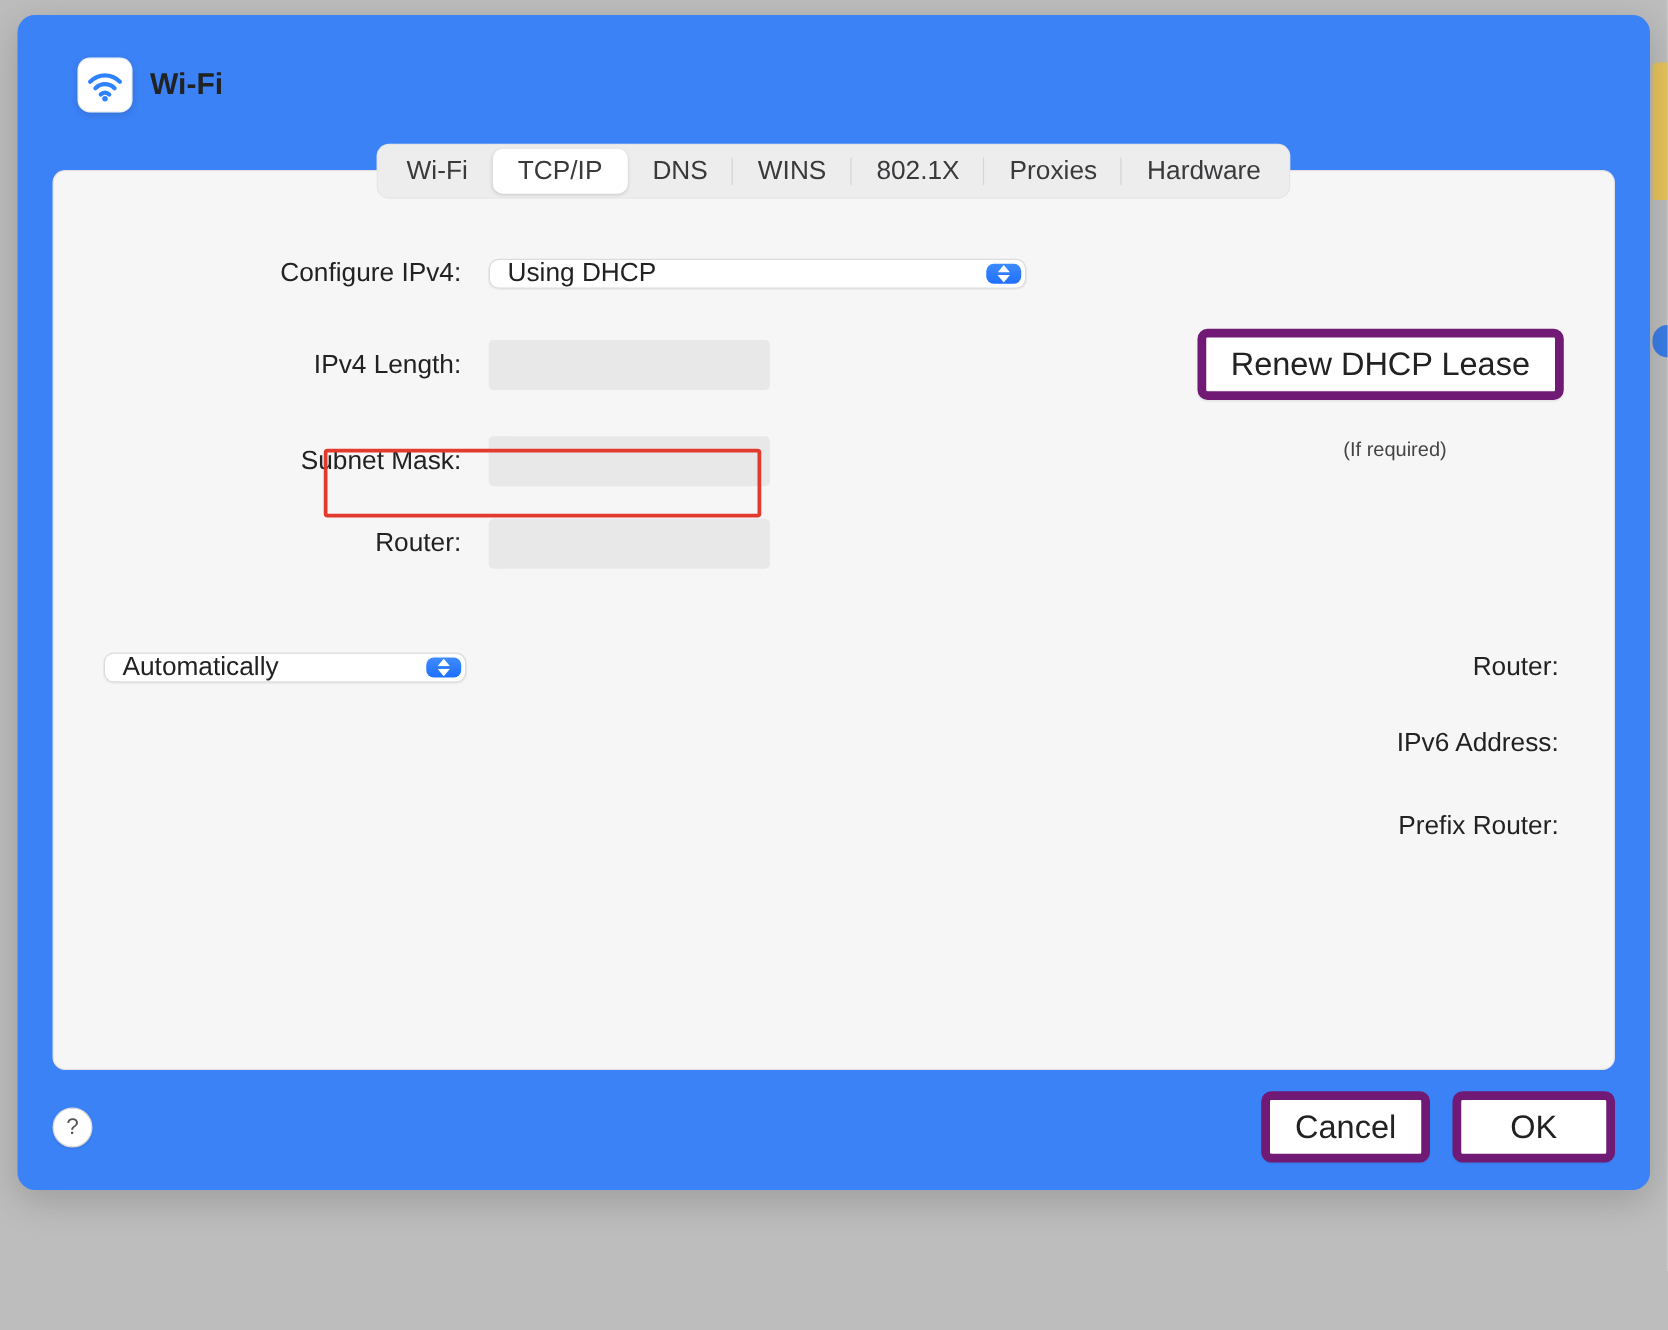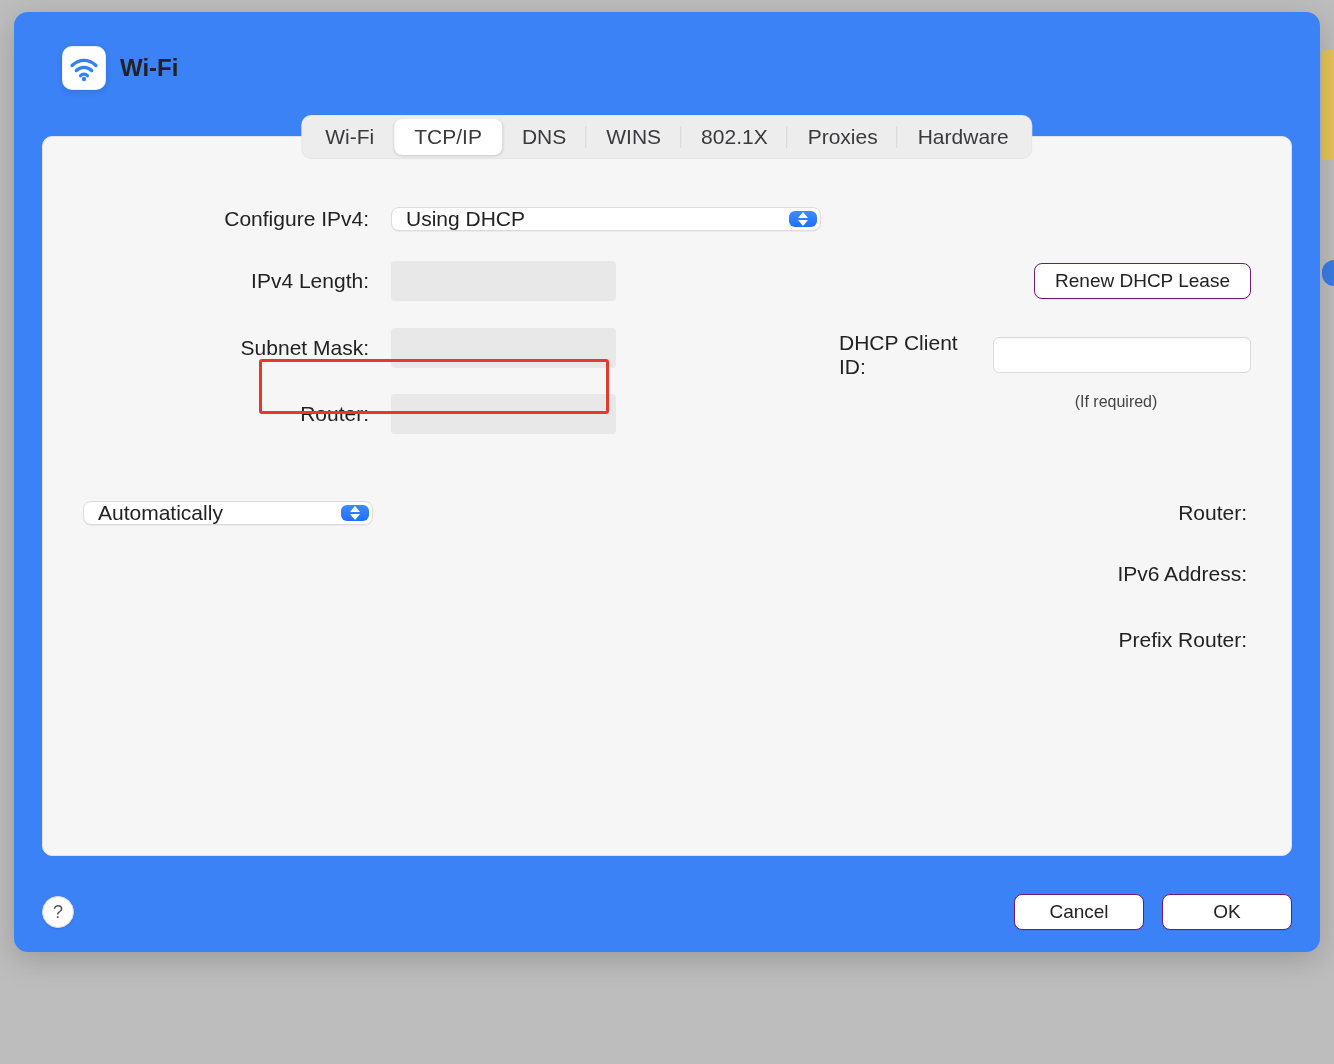--- a/index.html
+++ b/index.html
@@ -163,24 +163,24 @@
   .redacted-1 { width: 225px; height: 40px; }
 
   
   .dhcp-side {
     grid-column: 3 / 4;
     display: flex;
     justify-content: flex-end;
   }
   .btn {
     background: #fff;
-    border: 1px solid #701a75;
+    border: 7px solid #701a75;
     border-radius: 8px;
     padding: 6px 20px;
-    font-size: 19px;
+    font-size: 26px;
     box-shadow: 0 1px 1px rgba(0,0,0,.06);
     cursor: default;
     min-width: 90px;
     text-align: center;
   }
 
   .dhcp-group {
     grid-column: 3 / 4;
     display: flex;
     flex-direction: column;
@@ -316,24 +316,20 @@
           </div>
           <div class="dhcp-side">
             <div class="btn">Renew DHCP Lease</div>
           </div>
 
           <div class="row-label">Subnet Mask:</div>
           <div class="value-cell">
             <span class="redacted-block redacted-1"></span>
           </div>
           <div class="dhcp-group" style="grid-row: span 2; align-self: start;">
-            <div class="dhcp-row">
-              <span>DHCP Client ID:</span>
-              <input class="text-input" type="text" value="" style="">
-            </div>
             <div class="fine-print">(If required)</div>
           </div>
 
           <div class="row-label">Router:</div>
           <div class="value-cell">
             <span class="redacted-block redacted-1"></span>
           </div>
 
           <div style="grid-column:1/4; height:6px"></div>
 

